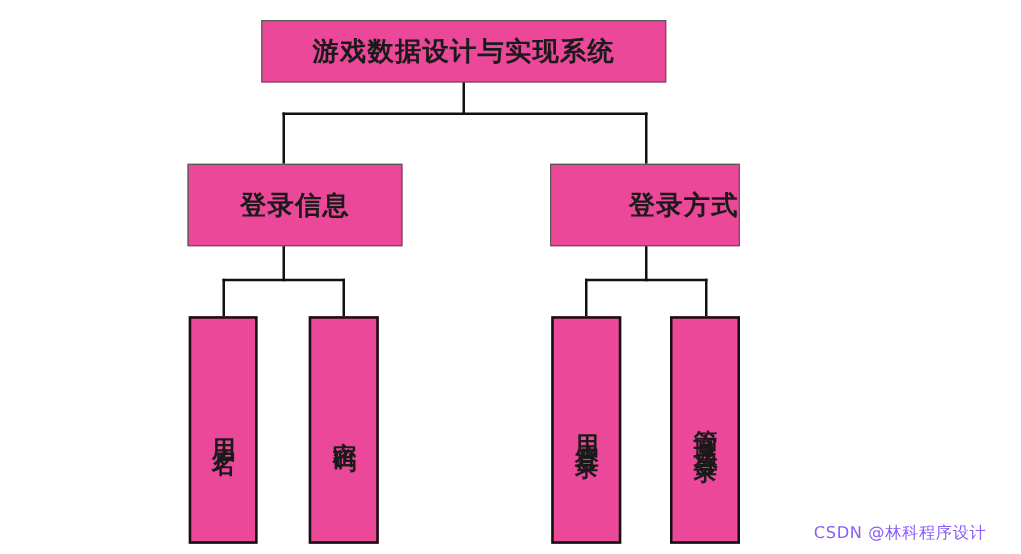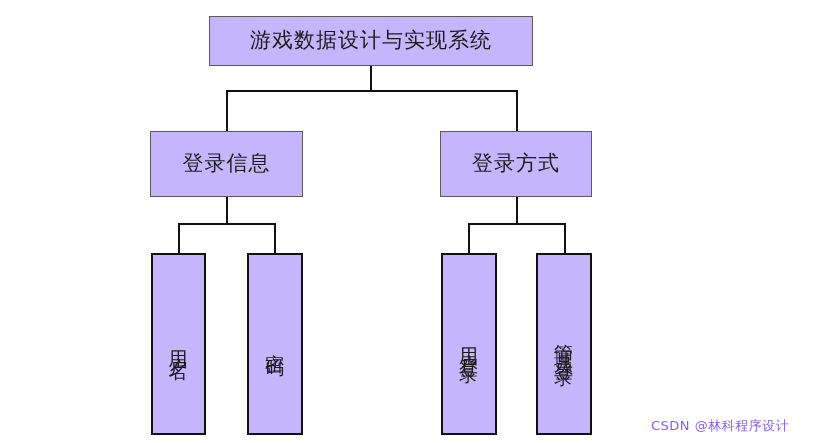--- a/index.html
+++ b/index.html
@@ -13,25 +13,26 @@
   #canvas {
     position: relative;
     width: 817px;
     height: 443px;
     background: #ffffff;
     overflow: hidden;
   }
   .node {
     position: absolute;
     box-sizing: border-box;
-    background: #c4b5fd;
+    background: #ec4899;
     display: flex;
     align-items: center;
     justify-content: center;
     color: #1a1a1a;
+    font-weight: bold;
   }
   .node-root {
     border: 1px solid #5a5a5a;
   }
   .node-level2 {
     border: 1px solid #5a5a5a;
   }
   .node-leaf {
     border: 2px solid #111111;
   }
@@ -76,25 +77,25 @@
   </div>
 
   <div class="conn conn-v" style="left:370px; top:66px; width:2px; height:25px;"></div>
 
   <div class="conn conn-h" style="left:226px; top:90px; width:292px; height:2px;"></div>
 
   <div class="conn conn-v" style="left:226px; top:90px; width:2px; height:41px;"></div>
 
   <div class="conn conn-v" style="left:516px; top:90px; width:2px; height:41px;"></div>
 
-  <div class="node node-level2" style="left:150px; top:131px; width:153px; height:66px;">
+  <div class="node node-level2" style="left:150px; top:131px; width:172px; height:66px;">
     <span class="label-h">登录信息</span>
   </div>
 
-  <div class="node node-level2" style="left:440px; top:131px; width:152px; height:66px;">
+  <div class="node node-level2" style="left:440px; top:131px; width:152px; height:66px;justify-content:flex-end;">
     <span class="label-h">登录方式</span>
   </div>
 
   <div class="conn conn-v" style="left:226px; top:197px; width:2px; height:28px;"></div>
   <div class="conn conn-h" style="left:178px; top:223px; width:98px; height:2px;"></div>
   <div class="conn conn-v" style="left:178px; top:223px; width:2px; height:30px;"></div>
   <div class="conn conn-v" style="left:274px; top:223px; width:2px; height:30px;"></div>
 
   <div class="conn conn-v" style="left:516px; top:197px; width:2px; height:28px;"></div>
   <div class="conn conn-h" style="left:468px; top:223px; width:98px; height:2px;"></div>

